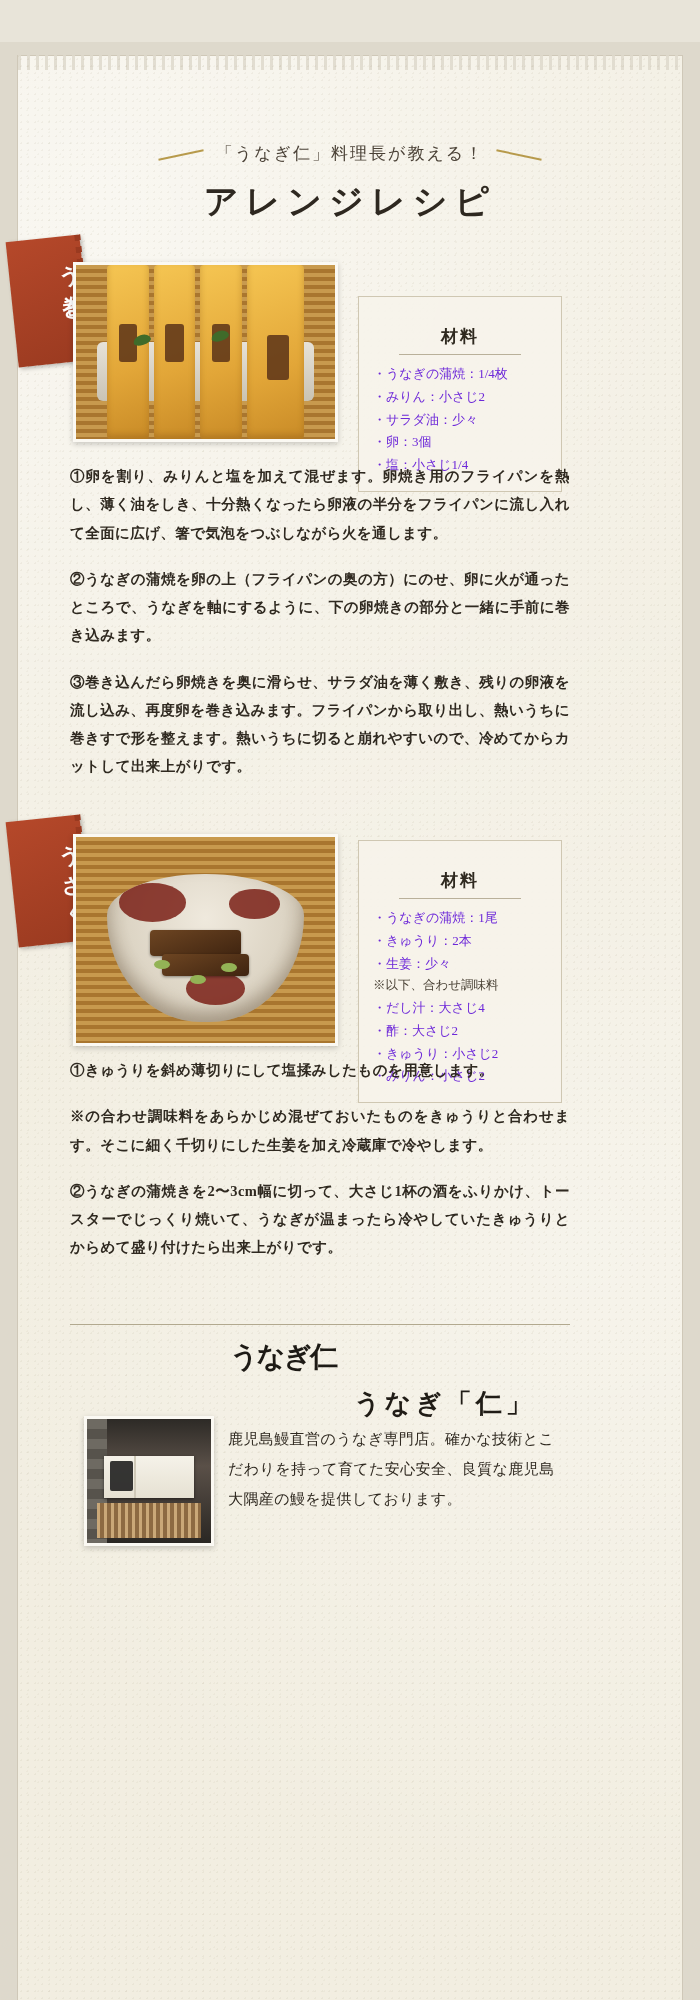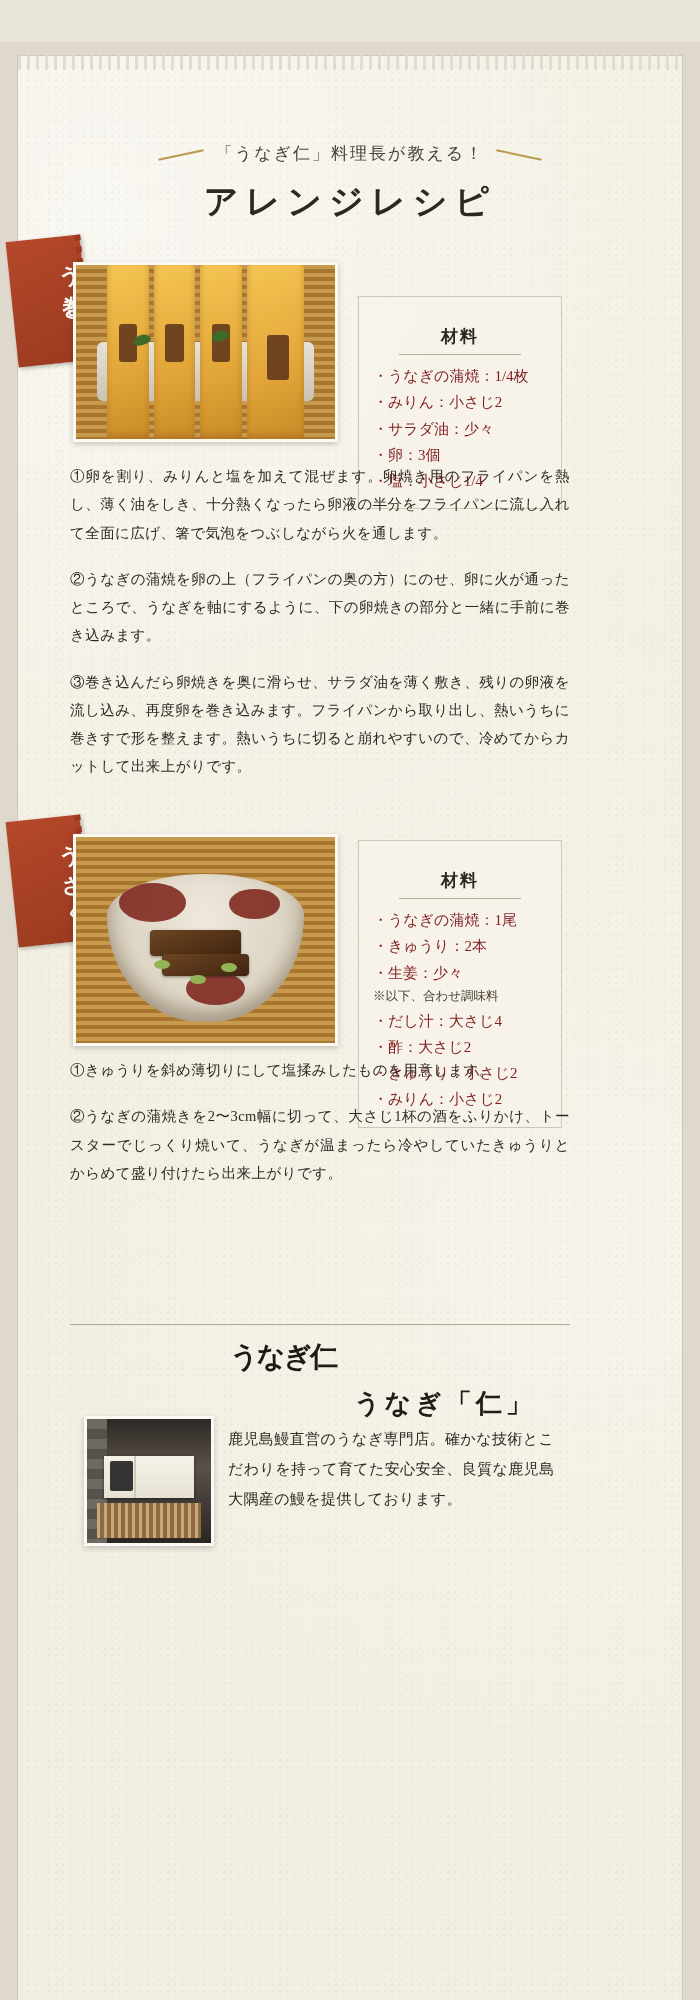--- a/index.html
+++ b/index.html
@@ -162,33 +162,34 @@
     margin:0 0 8px 0;
     font-size:17px; text-align:center; color:#2f291f; font-weight:700;
     letter-spacing:2px;
   }
   .ingbox h3:after{
     content:""; display:block; width:70%; height:1px; background:#b9b09a;
     margin:6px auto 0 auto;
   }
   .ingbox ul { list-style:none; margin:0; padding:0; }
   .ingbox li {
-    font-size:15px; line-height:1.75; color:#7f1d1d;
+    font-size:13px; line-height:1.75; color:#6d28d9;
     white-space:nowrap;
   }
   .ingbox li.note { font-size:12.5px; color:#4a4236; }
 
   
   .steps { position:absolute; color:#2f2920; }
   .steps p {
     margin: 0 0 18px 0;
     font-size: 14.5px;
     line-height: 1.95;
     text-align: justify;
     letter-spacing: 0.4px;
+    font-weight: bold;
   }
 
   
   .divider {
     position:absolute; height:1px; background:#b2a98f;
   }
 
   
   .brand-logo {
     position:absolute;
@@ -319,20 +320,21 @@
         <li class="note">※以下、合わせ調味料</li>
         <li>・だし汁：大さじ4</li>
         <li>・酢：大さじ2</li>
         <li>・きゅうり：小さじ2</li>
         <li>・みりん：小さじ2</li>
       </ul>
     </div>
 
     <div class="steps" style="left:52px; top:1000px; width:500px;">
       <p>①きゅうりを斜め薄切りにして塩揉みしたものを用意します。</p>
+      <p>※の合わせ調味料をあらかじめ混ぜておいたものをきゅうりと合わせます。そこに細く千切りにした生姜を加え冷蔵庫で冷やします。</p>
       <p>②うなぎの蒲焼きを2〜3cm幅に切って、大さじ1杯の酒をふりかけ、トースターでじっくり焼いて、うなぎが温まったら冷やしていたきゅうりとからめて盛り付けたら出来上がりです。</p>
     </div>
 
     <div class="divider" style="left:52px; top:1268px; width:500px;"></div>
 
     <div class="brand-logo" style="left:200px; top:1290px; width:130px;">うなぎ仁</div>
     <div class="brand-name" style="left:336px; top:1330px;">うなぎ「仁」</div>
 
     <div class="shopphoto" style="left:66px; top:1360px; width:130px; height:130px;">
       <div class="wall"></div>

